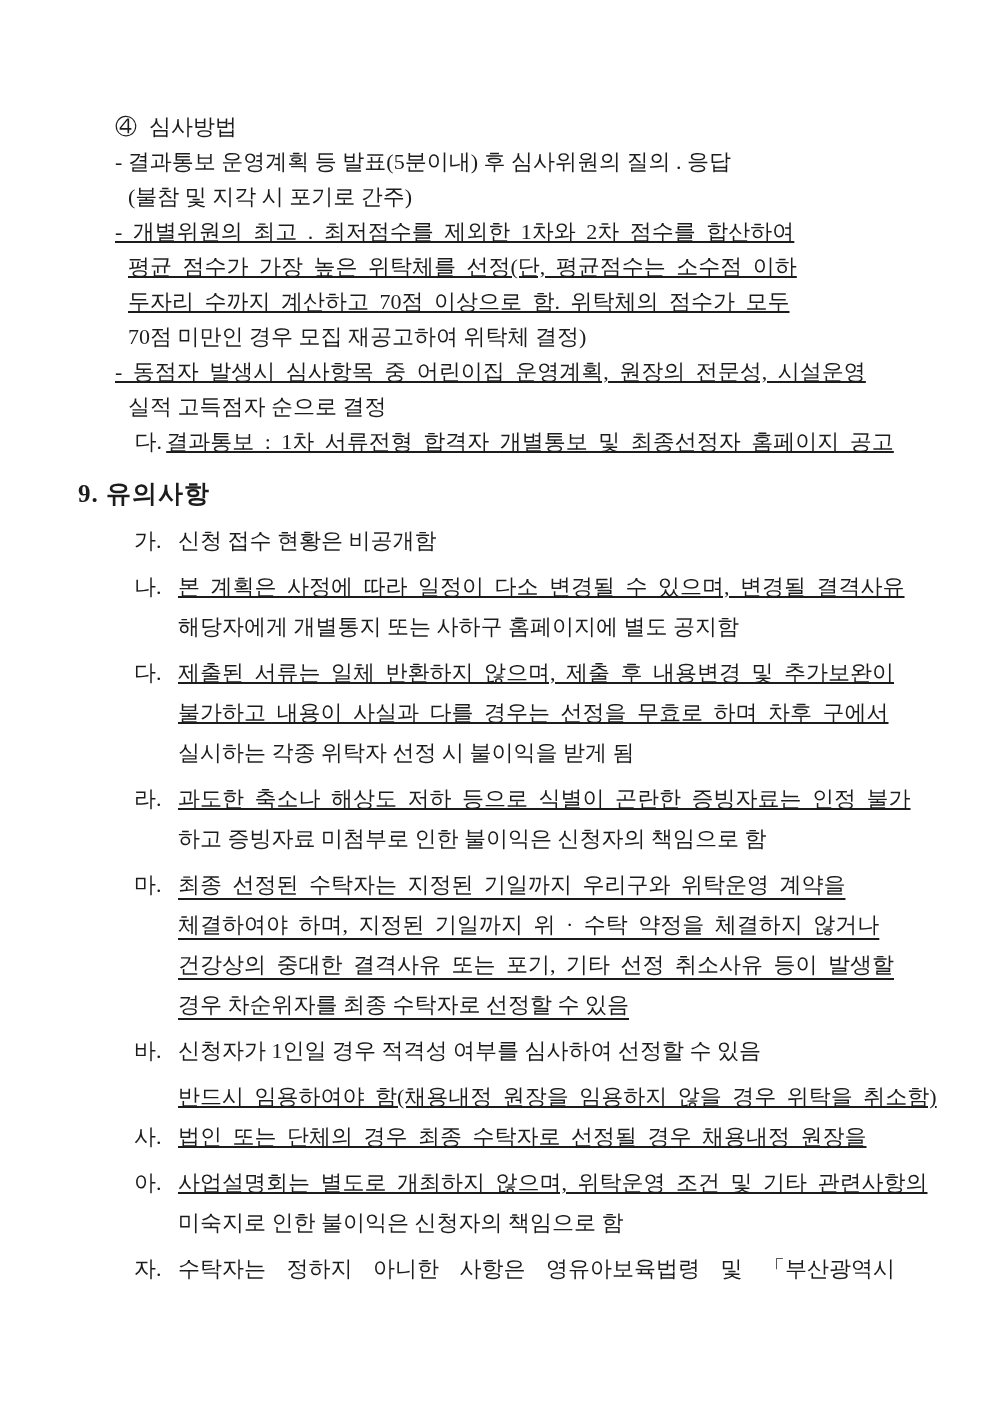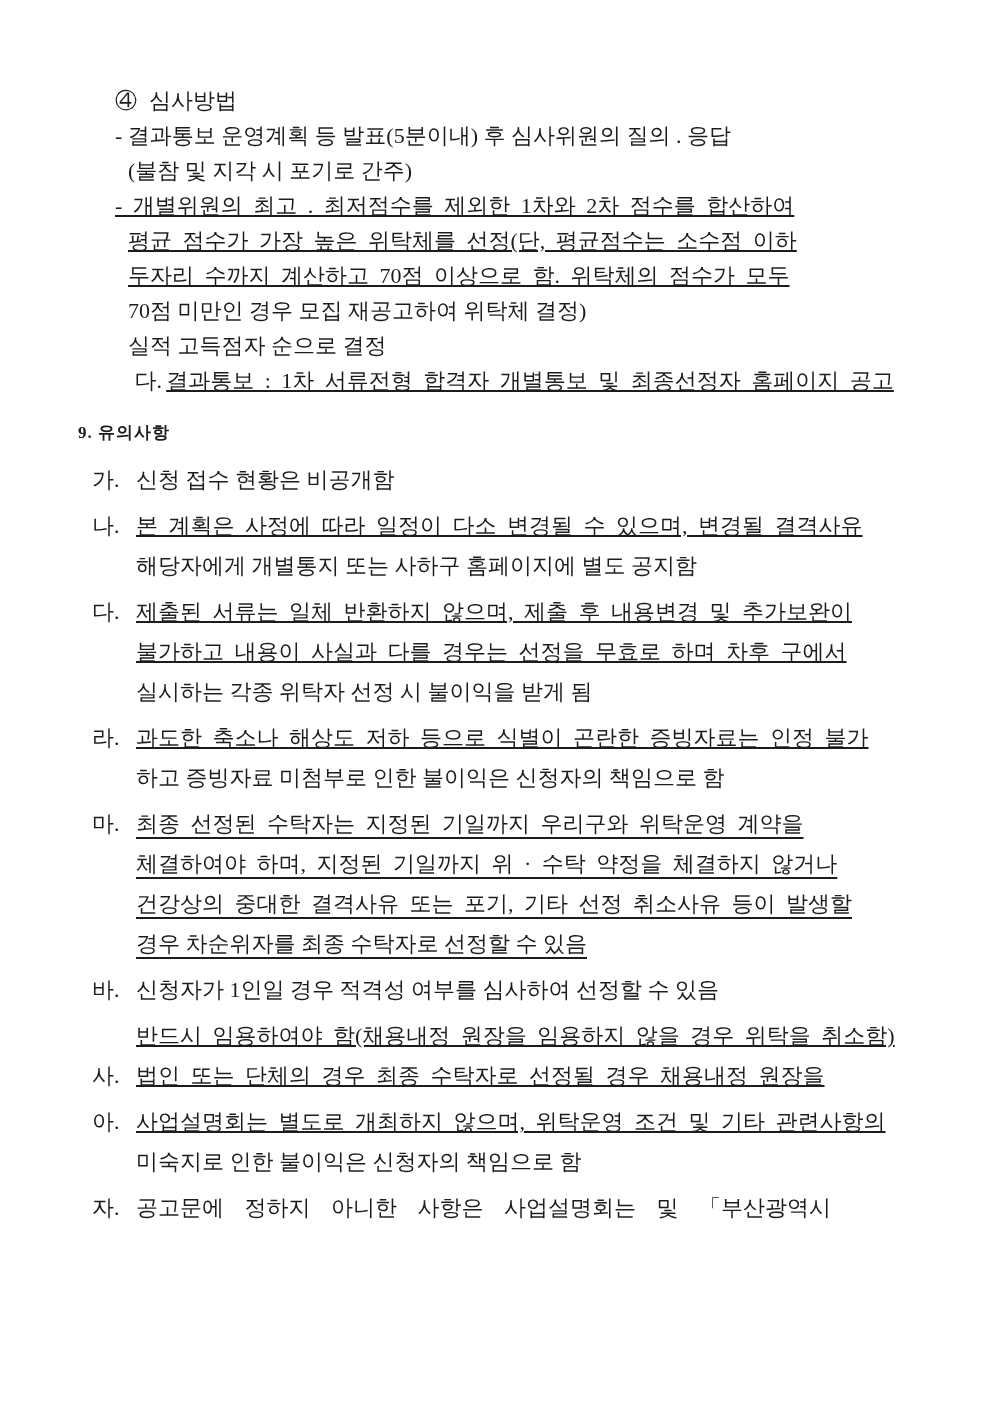--- a/index.html
+++ b/index.html
@@ -7,41 +7,41 @@
     position: relative;
     width: 992px;
     height: 1403px;
     margin: 0 auto;
     background: #ffffff;
     color: #1c1c1c;
     font-family: "Liberation Serif", "DejaVu Serif", serif;
     font-size: 22px;
     overflow: hidden;
   }
-  .block1 { padding-top: 83px; }
+  .block1 { padding-top: 109px; }
   .ln  { line-height: 35px; margin-right: 60px; white-space: nowrap; }
   .ln9 { line-height: 40px; margin-right: 60px; white-space: nowrap; }
 
   .pl-title  { padding-left: 115px; }
   .pl-dash   { padding-left: 115px; }
   .pl-cont   { padding-left: 128px; }
   .pl-result { padding-left: 92px; text-align: center; }
 
   .marker { display: inline-block; margin-right: 12px; }
   .lbl    { display: inline-block; width: 36px; }
 
   .h9 {
     margin-top: 14px;
     padding-left: 78px;
     line-height: 42px;
-    font-size: 17px;
+    font-size: 25px;
     font-weight: bold;
     letter-spacing: 1px;
   }
-  .item9  { margin-top: 6px; }
+  .item9  { margin-top: 6px; padding-left: 42px; }
   .first9 { padding-left: 92px; }
   .cont9  { padding-left: 136px; }
   .lbl9   { display: inline-block; width: 44px; }
 
   .u {
     text-decoration: underline;
     text-decoration-thickness: 2px;
     text-underline-offset: 6px;
   }
   
@@ -59,20 +59,21 @@
     </div>
 
     <div class="ln pl-dash">- 결과통보 운영계획 등 발표(5분이내) 후 심사위원의 질의 . 응답</div>
     <div class="ln pl-cont">(불참 및 지각 시 포기로 간주)</div>
 
     <div class="ln pl-dash ws">- 개별위원의 최고 . 최저점수를 제외한 1차와 2차 점수를 합산하여</div>
     <div class="ln pl-cont ws">평균 점수가 가장 높은 위탁체를 선정(단, 평균점수는 소수점 이하</div>
     <div class="ln pl-cont ws">두자리 수까지 계산하고 70점 이상으로 함. 위탁체의 점수가 모두</div>
     <div class="ln pl-cont">70점 미만인 경우 모집 재공고하여 위탁체 결정)</div>
 
+    <div class="ln pl-dash ws">- 동점자 발생시 심사항목 중 어린이집 운영계획, 원장의 전문성, 시설운영</div>
     <div class="ln pl-cont">실적 고득점자 순으로 결정</div>
 
     <div class="ln pl-result">
       <span class="lbl">다.</span><span class="ws">결과통보 : 1차 서류전형 합격자 개별통보 및 최종선정자 홈페이지 공고</span>
     </div>
   </div>
 
   <div>
     <div class="h9">9. 유의사항</div>
 
@@ -128,18 +129,18 @@
 
     <div class="item9">
       <div class="ln9 first9">
         <span class="lbl9">아.</span><span class="ws">사업설명회는 별도로 개최하지 않으며, 위탁운영 조건 및 기타 관련사항의</span>
       </div>
       <div class="ln9 cont9">미숙지로 인한 불이익은 신청자의 책임으로 함</div>
     </div>
 
     <div class="item9">
       <div class="ln9 first9">
-        <span class="lbl9">자.</span><span class="wsx">공고문에 정하지 아니한 사항은 사업설명회는 및 「부산광역시</span>
+        <span class="lbl9">자.</span><span class="wsx">수탁자는 정하지 아니한 사항은 영유아보육법령 및 「부산광역시</span>
       </div>
     </div>
   </div>
 
 </div>
 
 </body></html>

